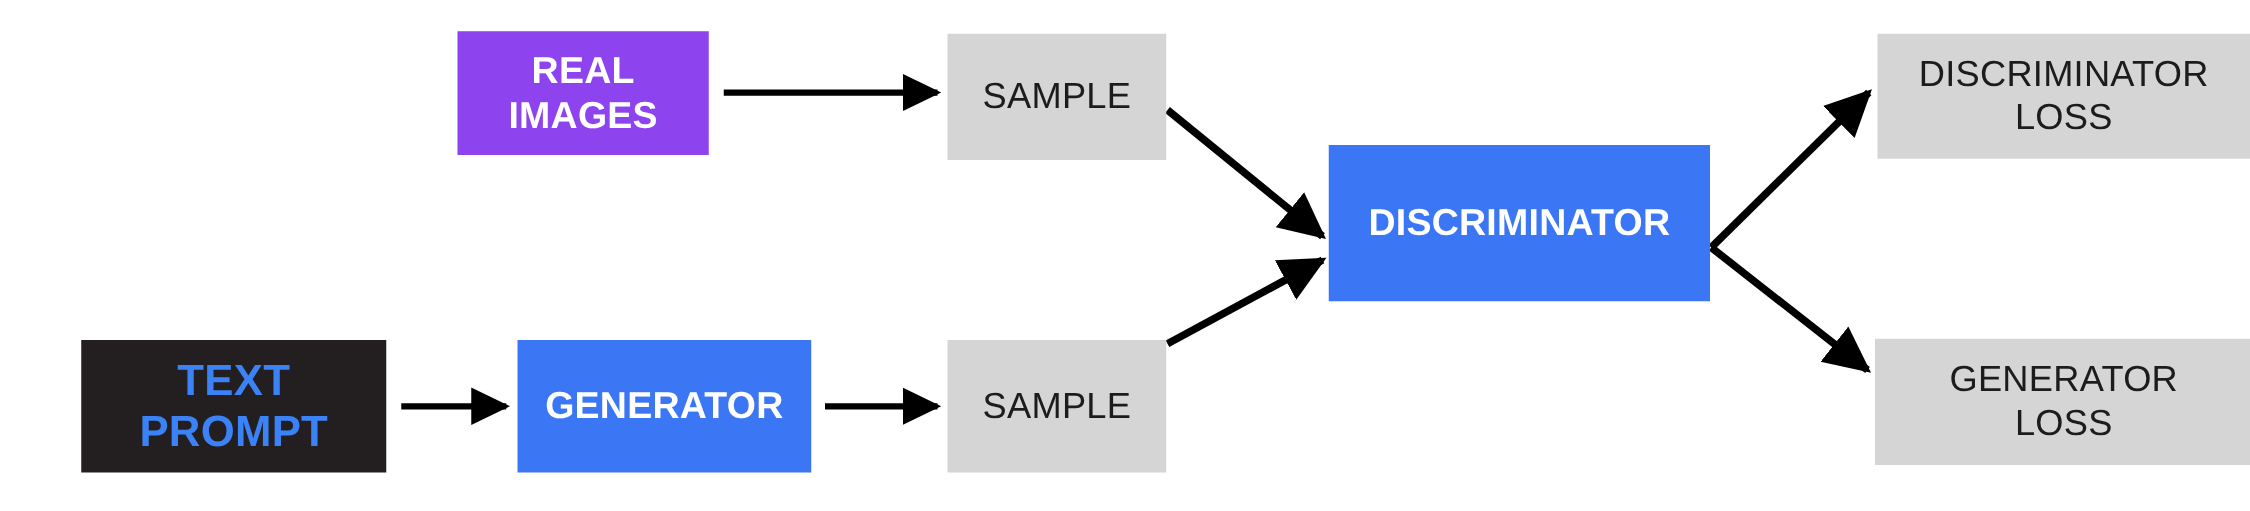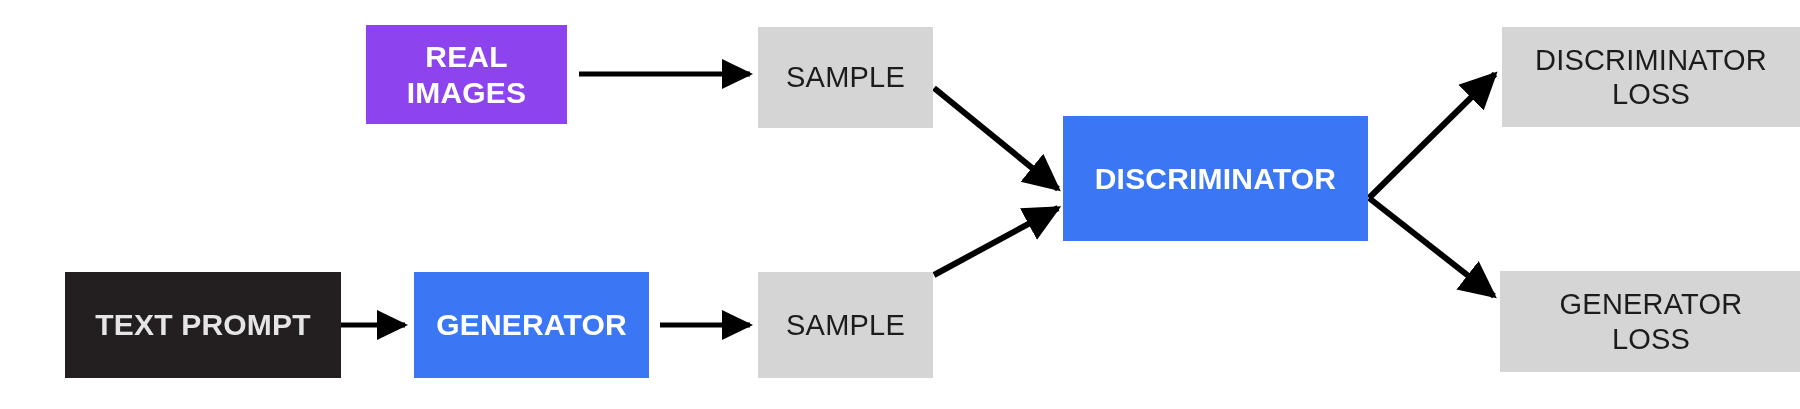--- a/index.html
+++ b/index.html
@@ -33,22 +33,22 @@
   
   .node-real-images {
     left: 334px; top: 25px; width: 201px; height: 99px;
     background: #8d43ed; color: #ffffff; font-size: 30px;
   }
   .node-sample-real {
     left: 726px; top: 27px; width: 175px; height: 101px;
     background: #d5d5d5; color: #1c1c1c; font-size: 29px; font-weight: 400;
   }
   .node-text-prompt {
-    left: 33px; top: 272px; width: 276px; height: 106px;
-    background: #231e20; color: #e5e5e5; font-size: 30px;
+    left: 33px; top: 272px; width: 244px; height: 106px;
+    background: #231e20; color: #3b82f6; font-size: 35px;
   }
   .node-generator {
     left: 382px; top: 272px; width: 235px; height: 106px;
     background: #3b77f5; color: #ffffff; font-size: 30px;
   }
   .node-sample-fake {
     left: 726px; top: 272px; width: 175px; height: 106px;
     background: #d5d5d5; color: #1c1c1c; font-size: 29px; font-weight: 400;
   }
   .node-discriminator {

